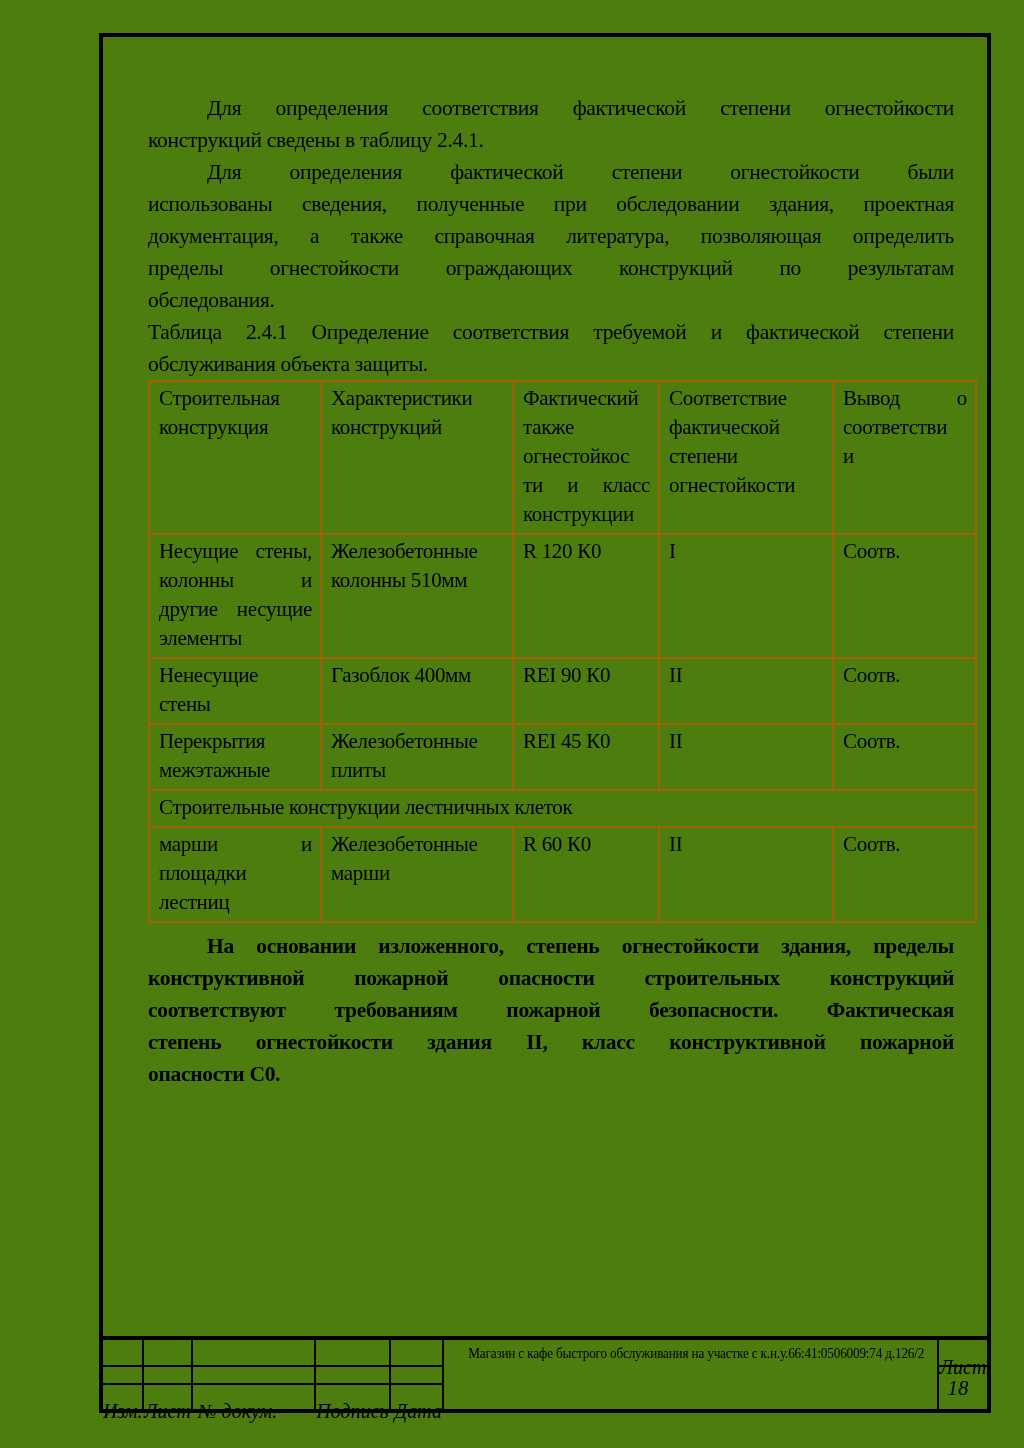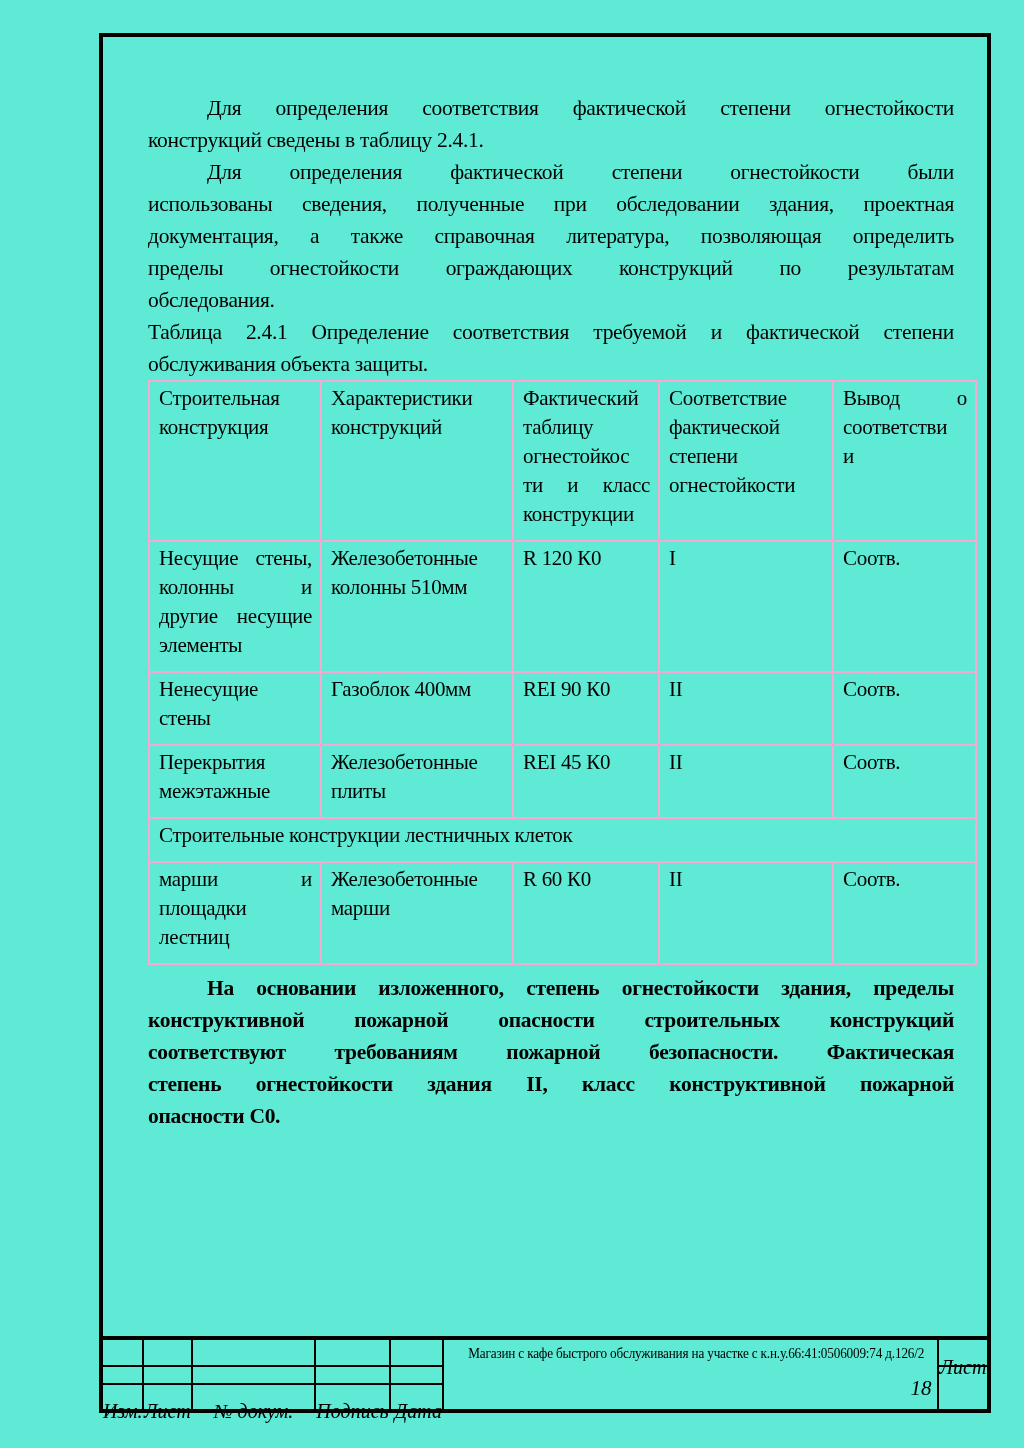--- a/index.html
+++ b/index.html
@@ -1,20 +1,20 @@
 <!DOCTYPE html>
 <html><head>
 <meta charset="utf-8">
 <style>
   html, body { margin: 0; padding: 0; background: #ffffff; }
   .page {
     position: relative;
     width: 1024px;
     height: 1448px;
-    background: #5eead4;
+    background: #4d7c0f;
     color: #000000;
     font-family: "Liberation Serif", "DejaVu Serif", serif;
     overflow: hidden;
   }
   .frame {
     position: absolute;
     left: 99px; top: 33px;
     width: 892px; height: 1380px;
     border: 4px solid #000;
     box-sizing: border-box;
@@ -36,23 +36,23 @@
 
   table.fr {
     border-collapse: collapse;
     table-layout: fixed;
     width: 827px;
     font-size: 21px;
     line-height: 29px;
     margin-top: 0;
   }
   .fr td {
-    border: 2px solid #f9a8d4;
+    border: 2px solid #a16207;
     vertical-align: top;
-    padding: 2px 8px 11px 9px;
+    padding: 2px 8px 4px 9px;
     text-align: left;
     overflow: hidden;
     margin-left: 47px;
   }
   .fr .jline { text-align: justify; text-align-last: justify; }
   .fr .jlines .jline:last-child { text-align-last: left; }
   .h-head  { height: 147px; }
   .h-r1    { height: 123px; }
   .h-r2    { height: 60px; }
   .h-r3    { height: 60px; }
@@ -79,21 +79,21 @@
     font-size: 15px;
     line-height: 20px;
     letter-spacing: -0.2px;
     text-align: center;
     white-space: nowrap;
     transform: scaleX(0.88);
     transform-origin: left center;
   }
   .tb-sheetnum {
     position: absolute;
-    left: 897px; top: 1376px;
+    left: 934px; top: 1376px;
     width: 48px;
     font-style: italic;
     font-size: 21px;
     text-align: center;
   }
 </style>
 </head>
 <body>
 
 <div class="page">
@@ -133,21 +133,21 @@
         <td class="jlines">
               <div class="jline">Строительная</div>
               <div class="jline">конструкция</div>
             </td>
         <td class="jlines">
               <div class="jline">Характеристики</div>
               <div class="jline">конструкций</div>
             </td>
         <td class="jlines">
               <div class="jline">Фактический</div>
-              <div class="jline">таблицу</div>
+              <div class="jline">также</div>
               <div class="jline">огнестойкос</div>
               <div class="jline">ти и класс</div>
               <div class="jline">конструкции</div>
             </td>
         <td class="jlines">
               <div class="jline">Соответствие</div>
               <div class="jline">фактической</div>
               <div class="jline">степени</div>
               <div class="jline">огнестойкости</div>
             </td>
@@ -258,21 +258,21 @@
     <div class="tb-line" style="left:314px; top:1340px; width:2px; height:69px;"></div>
     <div class="tb-line" style="left:389px; top:1340px; width:2px; height:69px;"></div>
     <div class="tb-line" style="left:442px; top:1340px; width:2px; height:69px;"></div>
     <div class="tb-line" style="left:937px; top:1340px; width:2px; height:69px;"></div>
     <div class="tb-line" style="left:103px; top:1365px; width:339px; height:2px;"></div>
     <div class="tb-line" style="left:103px; top:1383px; width:339px; height:2px;"></div>
     <div class="tb-line" style="left:939px; top:1365px; width:48px; height:2px;"></div>
 
     <div class="tb-label" style="left:103px; top:1385px; width:29px;">Изм.</div>
     <div class="tb-label" style="left:144px; top:1385px; width:47px;">Лист</div>
-    <div class="tb-label" style="left:193px; top:1385px; width:121px;">№ докум.</div>
+    <div class="tb-label" style="left:177px; top:1385px; width:121px;">№ докум.</div>
     <div class="tb-label" style="left:316px; top:1385px; width:73px;">Подпись</div>
     <div class="tb-label" style="left:391px; top:1385px; width:51px;text-align:right;">Дата</div>
 
     <div class="tb-title">Магазин с кафе быстрого обслуживания на участке с к.н.у.66:41:0506009:74 д.126/2</div>
 
     <div class="tb-label" style="left:939px; top:1341px; width:48px;">Лист</div>
     <div class="tb-sheetnum">18</div>
   </div>
 
 </div>

